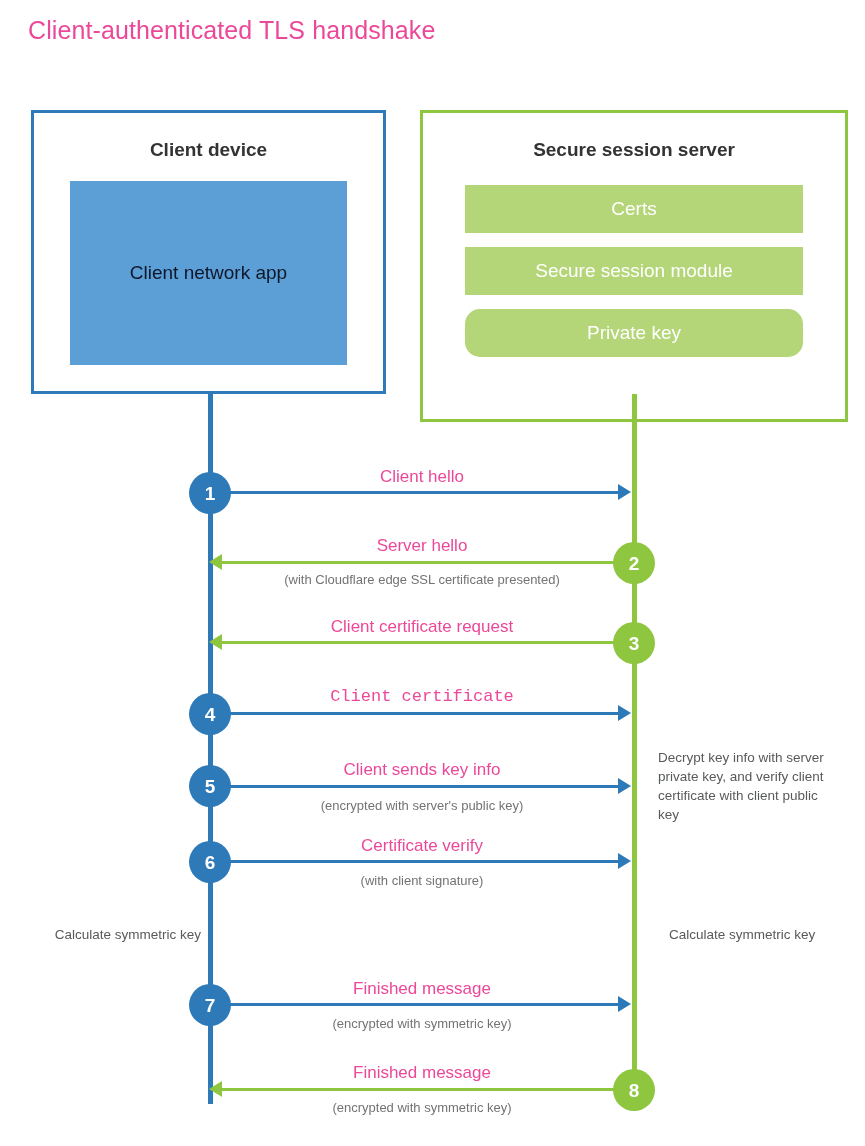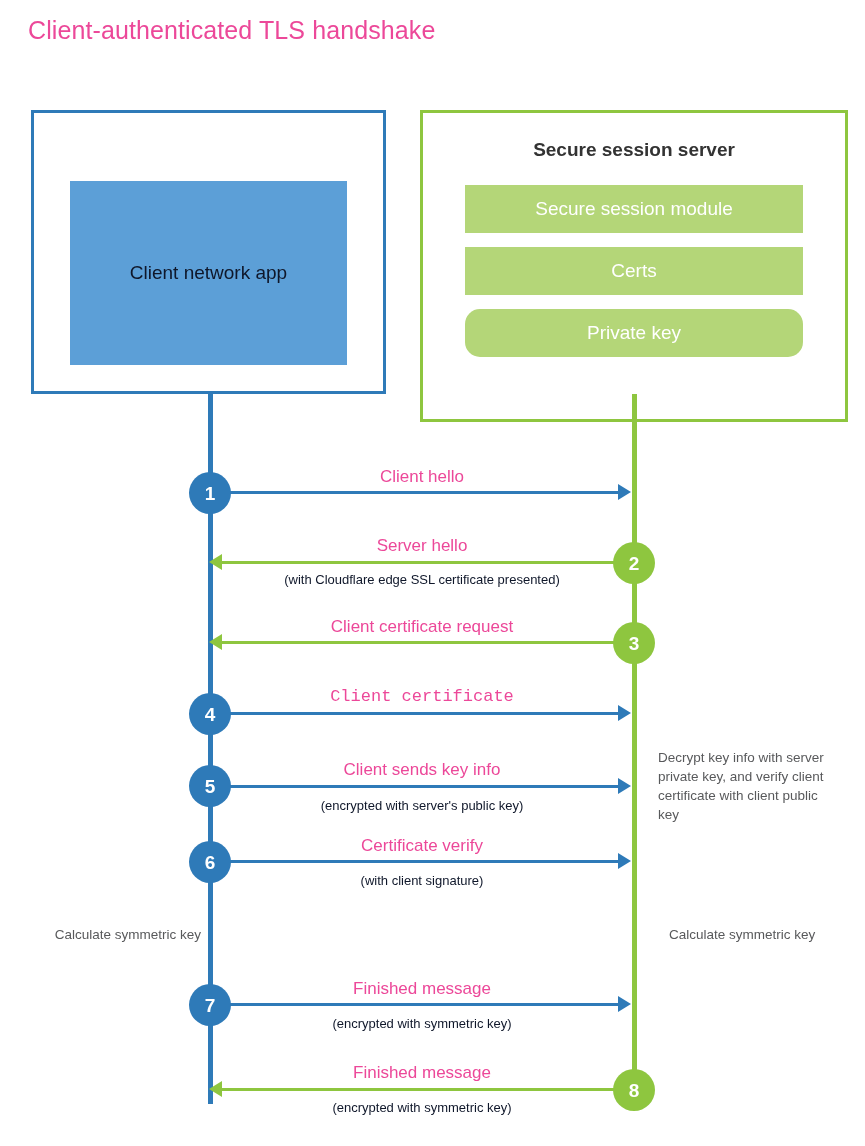--- a/index.html
+++ b/index.html
@@ -124,21 +124,21 @@
     position: absolute;
     text-align: center;
     font-size: 17px;
     color: #ec4899;
     white-space: nowrap;
   }
   .msg-sub {
     position: absolute;
     text-align: center;
     font-size: 13px;
-    color: #0f172a;
+    color: #737373;
     white-space: nowrap;
   }
 
   
   .side-note {
     position: absolute;
     font-size: 13.5px;
     line-height: 1.42;
     color: #58595b;
   }
@@ -146,28 +146,29 @@
   .side-note.left-al  { text-align: left; }
 </style>
 </head>
 <body>
 
 <div id="diagram">
 
   <div class="title">Client-authenticated TLS handshake</div>
 
   <div class="party-box client">
+    <div class="party-title">Client device</div>
     <div class="client-app">Client network app</div>
   </div>
 
   <div class="party-box server">
     <div class="party-title">Secure session server</div>
     <div class="server-items">
+      <div class="server-item">Certs</div>
       <div class="server-item">Secure session module</div>
-      <div class="server-item">Certs</div>
       <div class="server-item">Private key</div>
     </div>
   </div>
 
   <div class="lifeline client"></div>
   <div class="lifeline server"></div>
 
   <div class="msg-label" style="left:210px; top:467px; width:424px;">Client hello</div>
   <div class="arrow-line blue" style="left:210px; top:491px; width:410px;"></div>
   <div class="arrow-head right blue" style="left:618px; top:484px;"></div>

